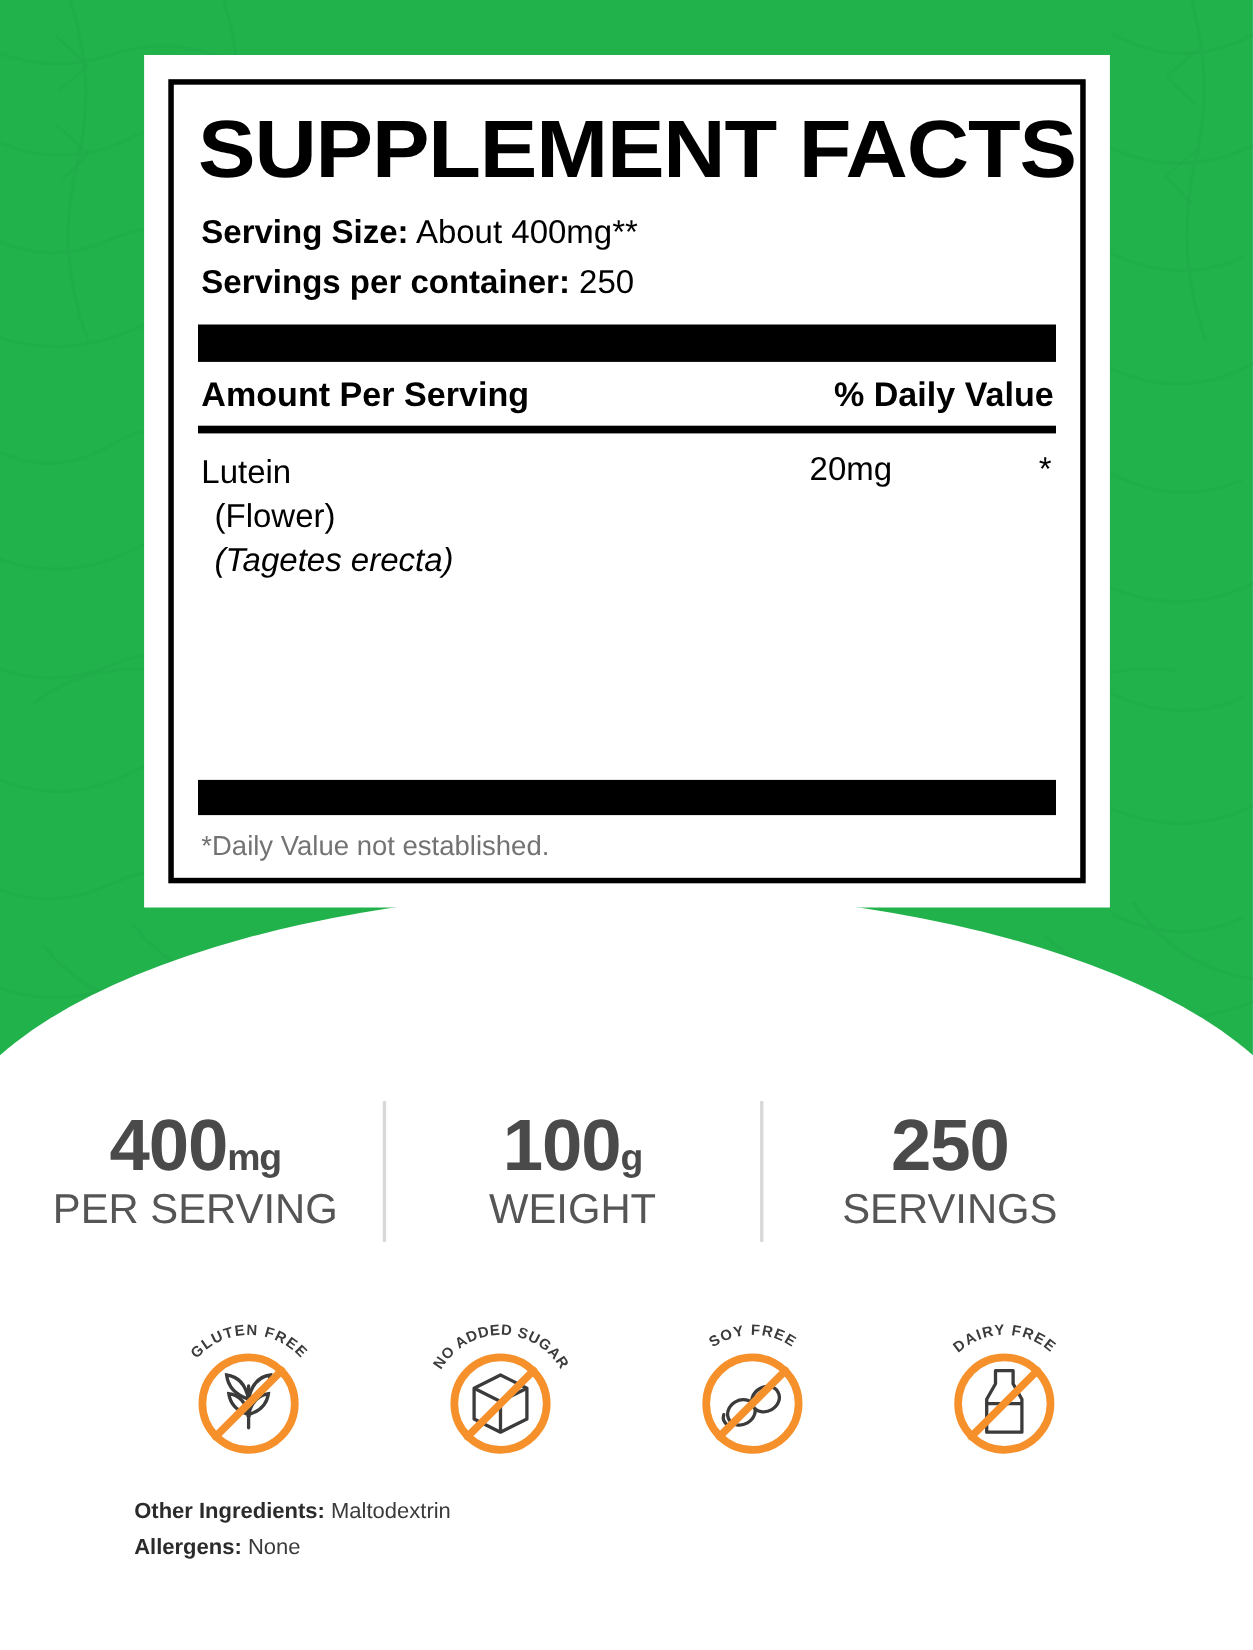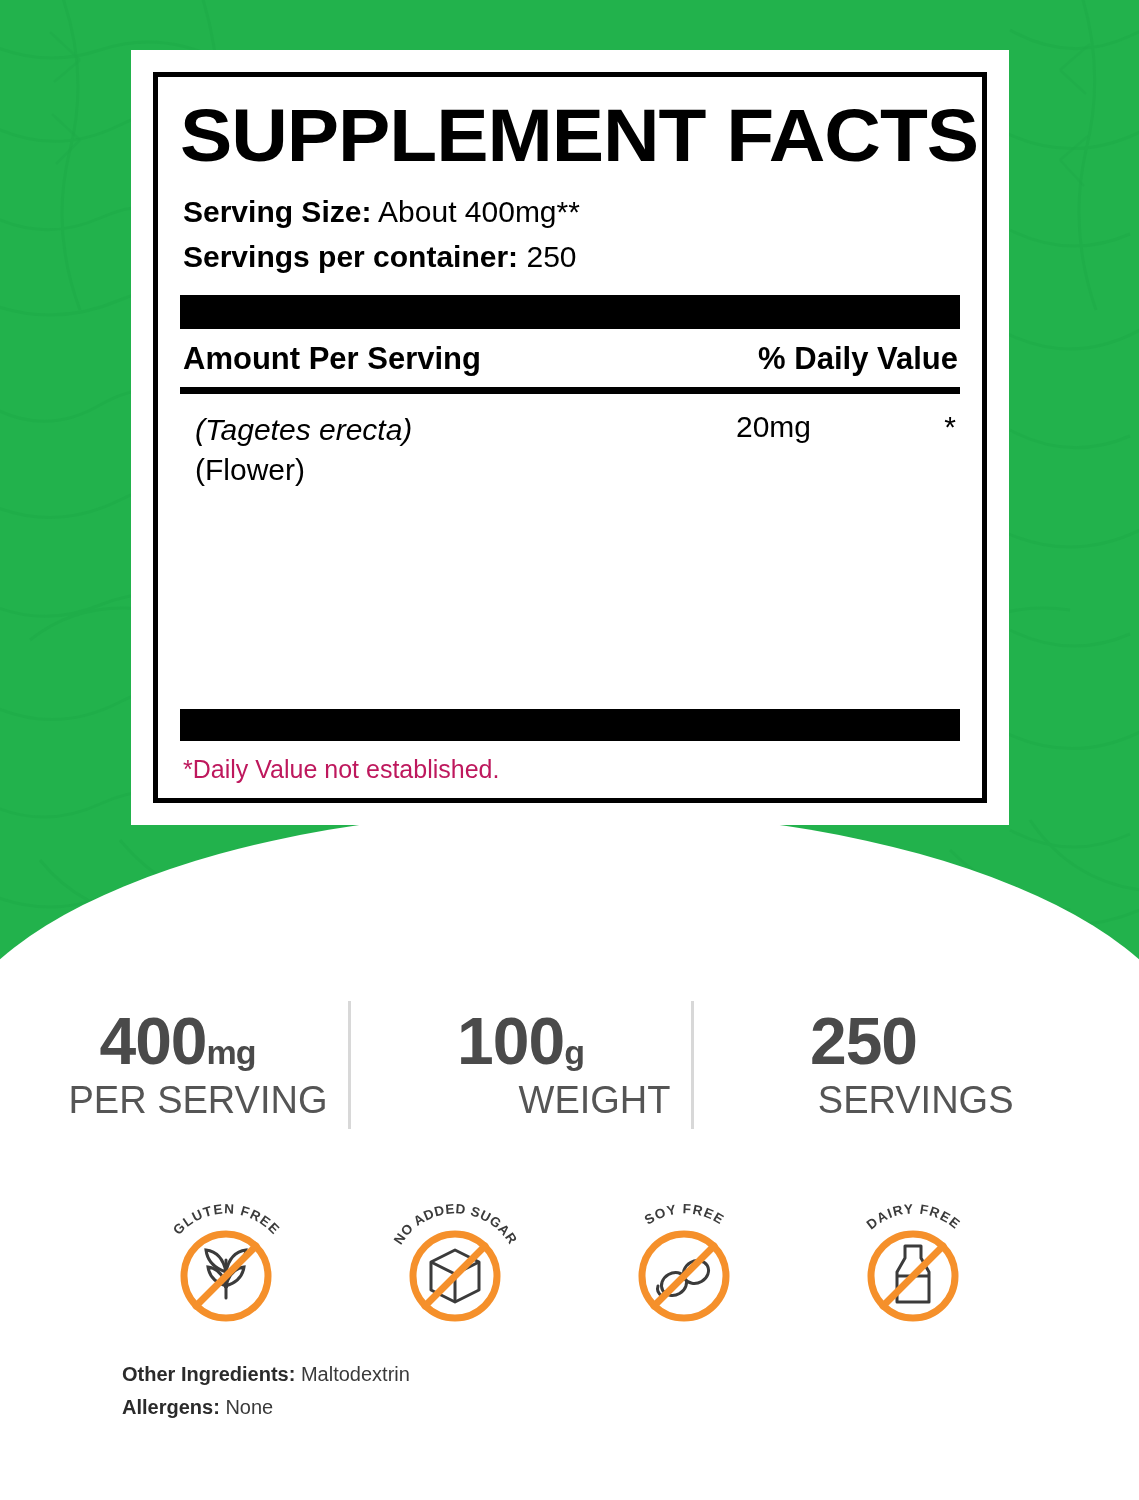--- a/index.html
+++ b/index.html
@@ -79,37 +79,36 @@
   .ing-sub.italic { font-style: italic; }
   .ing-amount {
     position: absolute; left: 556px; top: 16px;
     font-size: 30px; color: #000;
   }
   .ing-dv {
     position: absolute; right: 4px; top: 16px;
     font-size: 30px; color: #000;
   }
   .bar-thick-bottom { height: 32px; background: #000; margin-top: auto; }
-  .footnote { font-size: 25px; color: #be185d; padding: 14px 2px 0 3px; }
+  .footnote { font-size: 25px; color: #737373; padding: 14px 2px 0 3px; }
 
   
   .stats {
     position: absolute; left: 0; top: 985px; width: 1041px; height: 160px;
     display: flex; align-items: center; justify-content: center; gap: 20px;
   }
   .stat { width: 300px; text-align: center; color: #4a4a4a; }
   .stat .num {
     font-family: "Liberation Sans Narrow", "Liberation Sans", sans-serif;
     font-weight: bold; font-size: 66px; line-height: 1; letter-spacing: -1px;
   }
   .stat .num .unit { font-size: 34px; font-weight: bold; }
   .stat .lab {
     font-size: 38px; line-height: 1.1; margin-top: 6px; color: #555;
     font-family: "Liberation Sans Narrow", "Liberation Sans", sans-serif;
-    text-align: right;
   }
   .divider { width: 3px; height: 128px; background: #d8d8d8; }
 
   
   .badges {
     position: absolute; left: 0; top: 1180px; width: 1139px;
     display: flex; justify-content: center; gap: 64px;
   }
   .badge { width: 165px; height: 150px; position: relative; }
   .badge svg { width: 100%; height: 100%; display: block; }
@@ -161,22 +160,23 @@
 
       <div class="bar-thick"></div>
 
       <div class="row-head">
         <span>Amount Per Serving</span>
         <span>% Daily Value</span>
       </div>
       <div class="rule-med"></div>
 
       <div class="ing-block">
+        <div class="ing-name">Lutein</div>
+        <div class="ing-sub">(Flower)</div>
         <div class="ing-sub italic">(Tagetes erecta)</div>
-        <div class="ing-sub">(Flower)</div>
         <div class="ing-amount">20mg</div>
         <div class="ing-dv">*</div>
       </div>
 
       <div class="bar-thick-bottom"></div>
 
       <div class="footnote">*Daily Value not established.</div>
     </div>
   </div>
 

